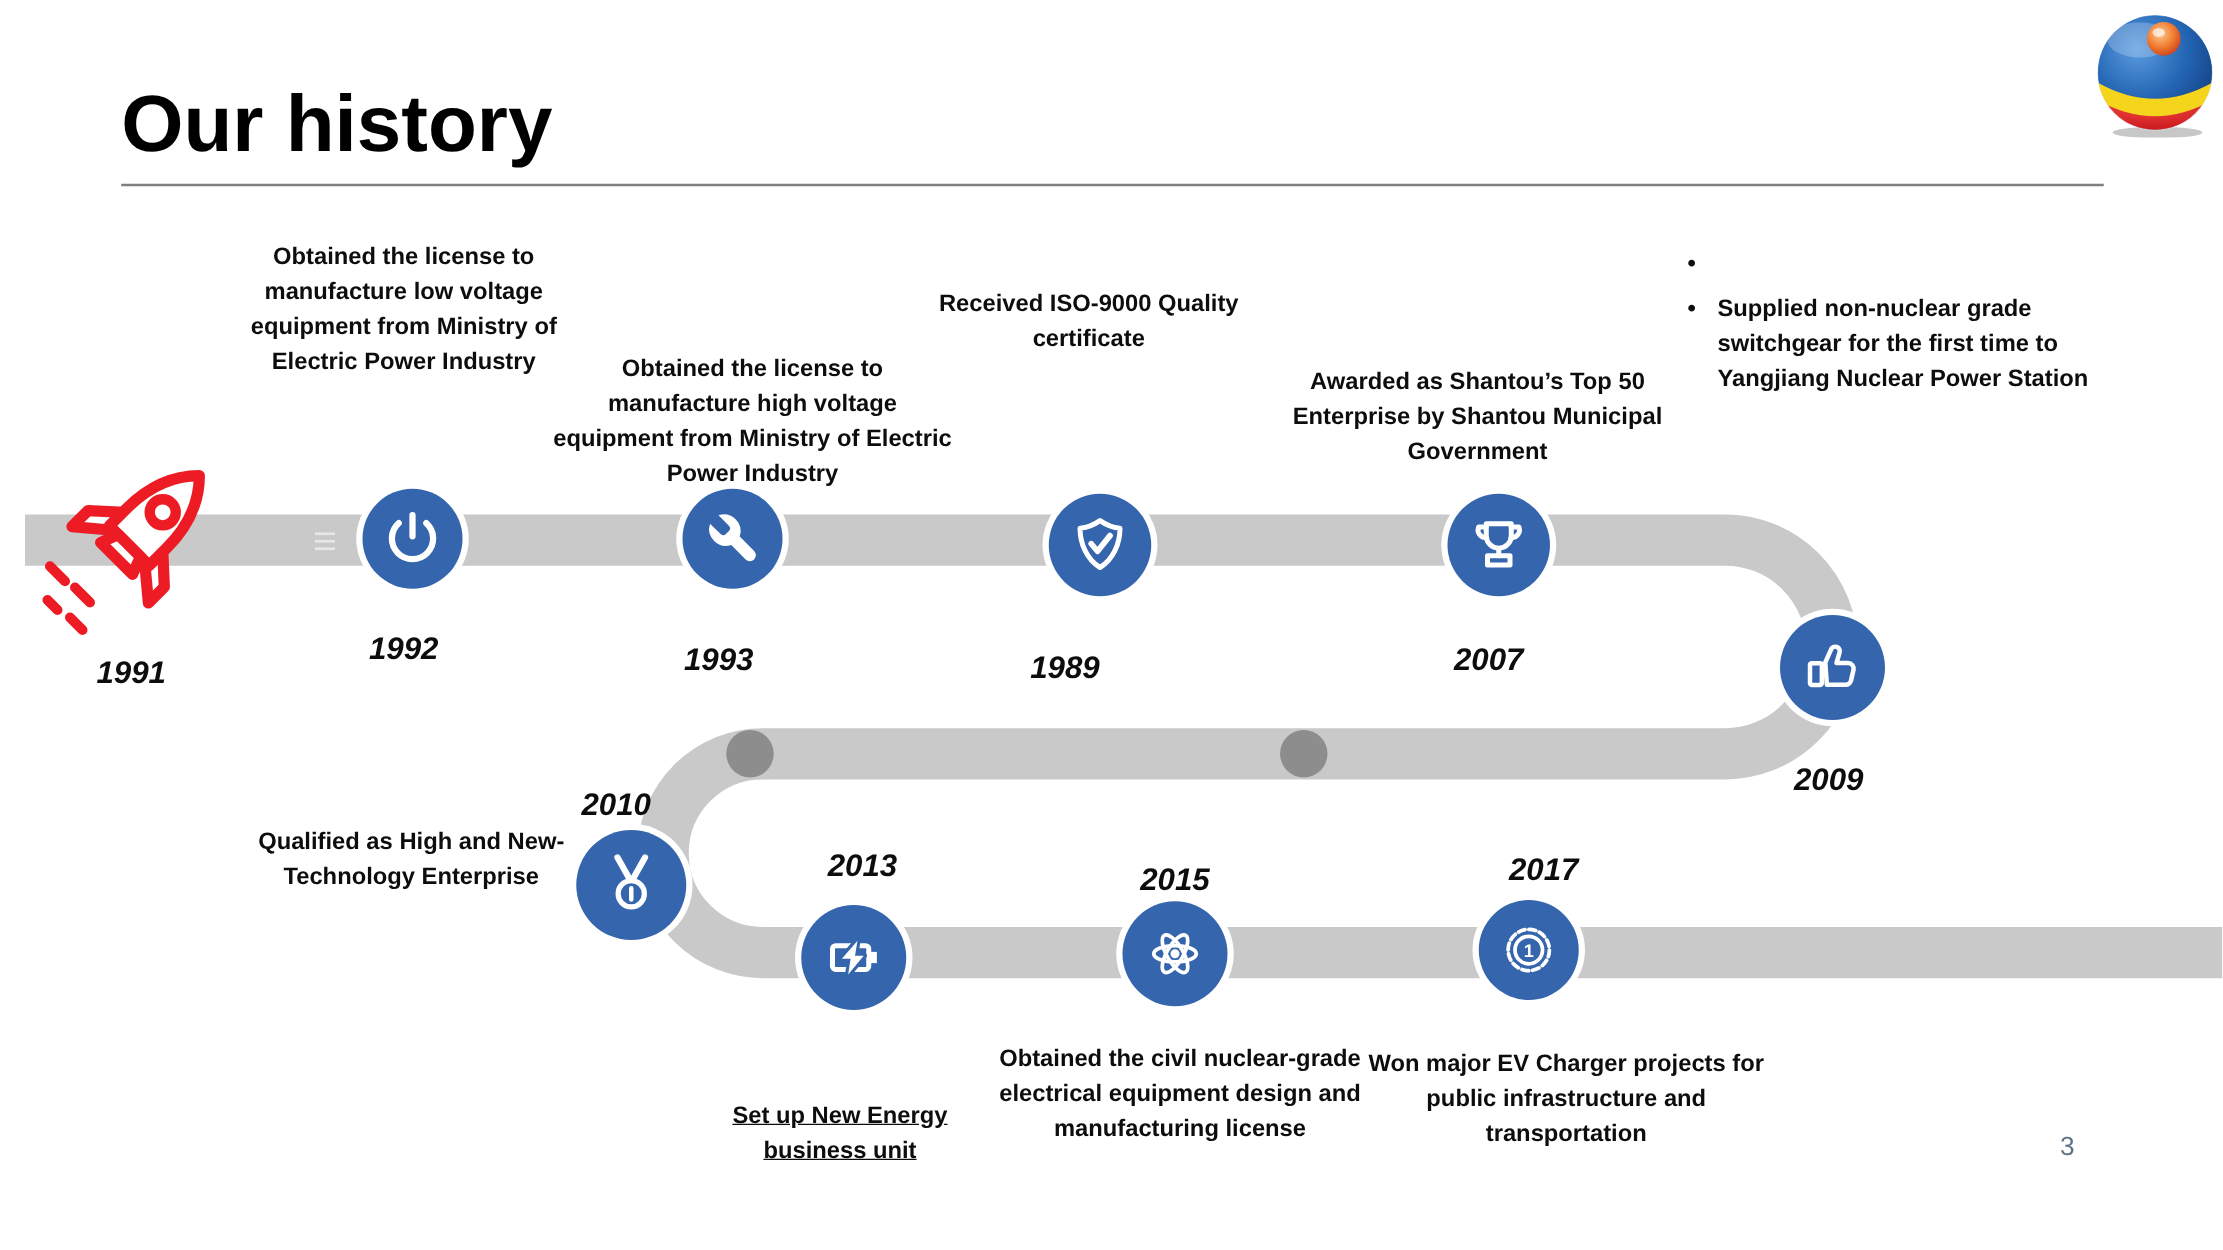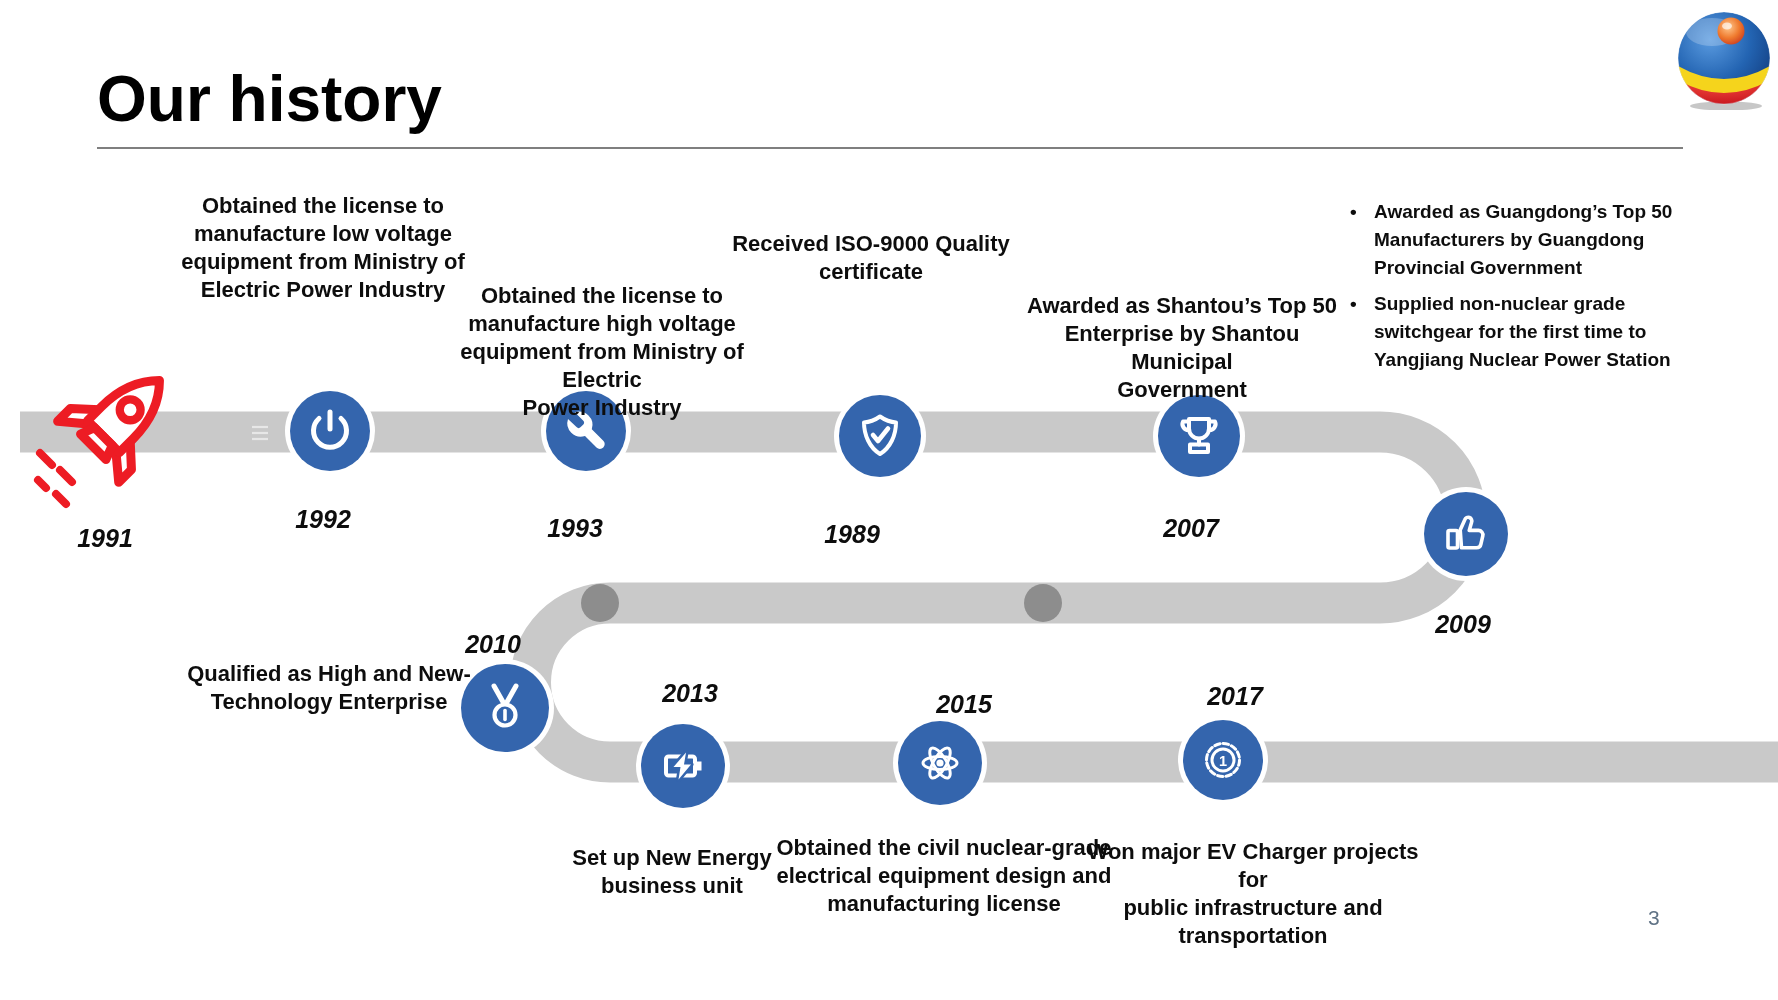--- a/index.html
+++ b/index.html
@@ -4,21 +4,21 @@
 <style>
   html,body{margin:0;padding:0;background:#fff;}
   body{width:1778px;height:1000px;position:relative;overflow:hidden;
        font-family:"Liberation Sans",sans-serif;color:#111;}
   .abs{position:absolute;}
   .title{left:97px;top:62px;font-size:64px;font-weight:bold;color:#000;letter-spacing:0px;}
   .title-rule{left:97px;top:147px;width:1586px;height:2px;background:#7f7f7f;}
   .page-num{left:1648px;top:906px;font-size:21px;color:#5f7285;}
   .year{font-size:25px;font-weight:bold;font-style:italic;color:#0d0d0d;
         transform:translateX(-50%);white-space:nowrap;}
-  .mtext{font-size:22px;line-height:28px;font-weight:bold;color:#0d0d0d;
+  .mtext{font-size:19px;line-height:28px;font-weight:bold;color:#0d0d0d;
          text-align:center;white-space:pre-line;}
   .bullets{font-size:19px;line-height:28px;font-weight:bold;color:#0d0d0d;}
   .bullet-row{display:flex;align-items:flex-start;margin-bottom:8px;}
   .bullet-glyph{width:24px;flex:0 0 24px;font-size:19px;}
   .bullet-body{white-space:pre-line;text-align:left;}
   svg text{font-family:"Liberation Sans",sans-serif;}
 </style>
 </head>
 <body>
 
@@ -178,55 +178,52 @@
 </svg>
 
 <div class="abs year" style="left:105px;top:524px;">1991</div>
 <div class="abs year" style="left:323px;top:505px;">1992</div>
 <div class="abs year" style="left:575px;top:514px;">1993</div>
 <div class="abs year" style="left:852px;top:520px;">1989</div>
 <div class="abs year" style="left:1191px;top:514px;">2007</div>
 <div class="abs year" style="left:1463px;top:610px;">2009</div>
 <div class="abs year" style="left:493px;top:630px;">2010</div>
 <div class="abs year" style="left:690px;top:679px;text-align:center;">2013</div>
-<div class="abs year" style="left:940px;top:690px;margin-left:24px;">2015</div>
+<div class="abs year" style="left:940px;top:690px;">2015</div>
 <div class="abs year" style="left:1235px;top:682px;">2017</div>
 
 <div class="abs mtext" style="left:173px;top:192px;width:300px;">Obtained the license to
 manufacture low voltage
 equipment from Ministry of
 Electric Power Industry</div>
 <div class="abs mtext" style="left:422px;top:282px;width:360px;">Obtained the license to
 manufacture high voltage
 equipment from Ministry of Electric
 Power Industry</div>
 <div class="abs mtext" style="left:721px;top:230px;width:300px;">Received ISO-9000 Quality
 certificate</div>
 <div class="abs mtext" style="left:1017px;top:292px;width:330px;">Awarded as Shantou’s Top 50
 Enterprise by Shantou Municipal
 Government</div>
 
 <div class="abs bullets" style="left:1350px;top:198px;width:345px;">
   <div class="bullet-row">
     <span class="bullet-glyph">•</span>
-    <span class="bullet-body">Awarded as Guangdong’s Top 50
-Manufacturers by Guangdong
-Provincial Government</span>
   </div>
   <div class="bullet-row">
     <span class="bullet-glyph">•</span>
     <span class="bullet-body">Supplied non-nuclear grade
 switchgear for the first time to
 Yangjiang Nuclear Power Station</span>
   </div>
 </div>
 
 <div class="abs mtext" style="left:179px;top:660px;width:300px;">Qualified as High and New-
 Technology Enterprise</div>
-<div class="abs mtext" style="left:542px;top:844px;width:260px;">Set up New Energy
+<div class="abs mtext" style="left:542px;top:879px;width:260px;text-decoration:underline;">Set up New Energy
 business unit</div>
 <div class="abs mtext" style="left:774px;top:834px;width:340px;">Obtained the civil nuclear-grade
 electrical equipment design and
 manufacturing license</div>
 <div class="abs mtext" style="left:1073px;top:838px;width:360px;">Won major EV Charger projects for
 public infrastructure and
 transportation</div>
 
 <div class="abs page-num">3</div>
 

